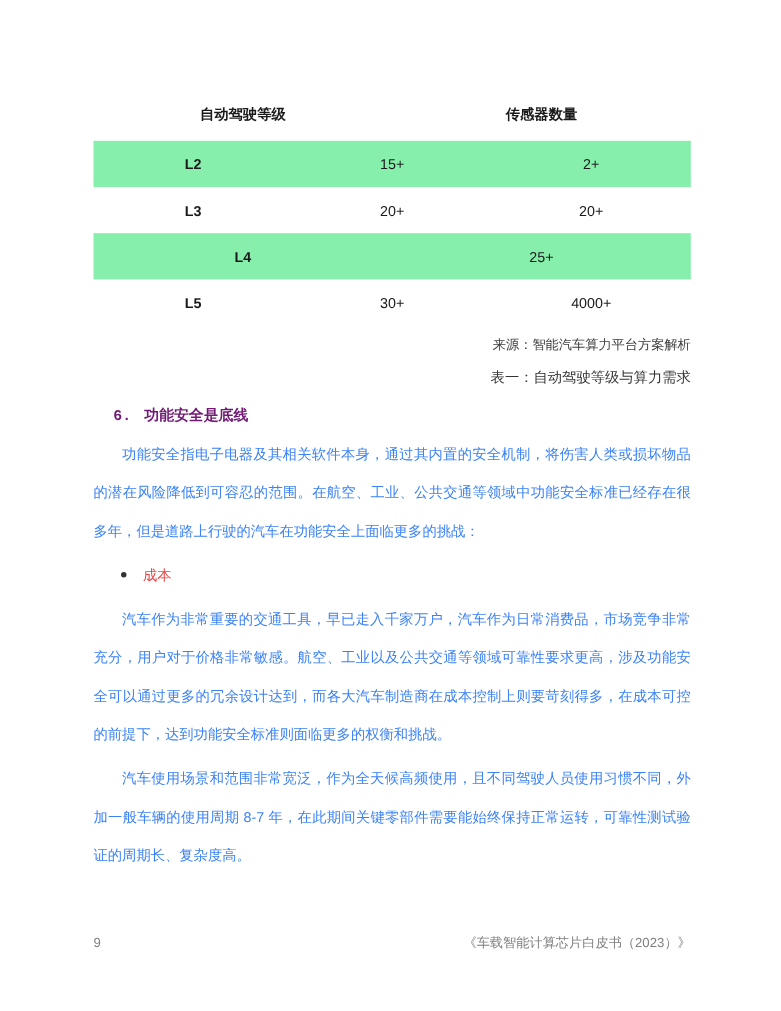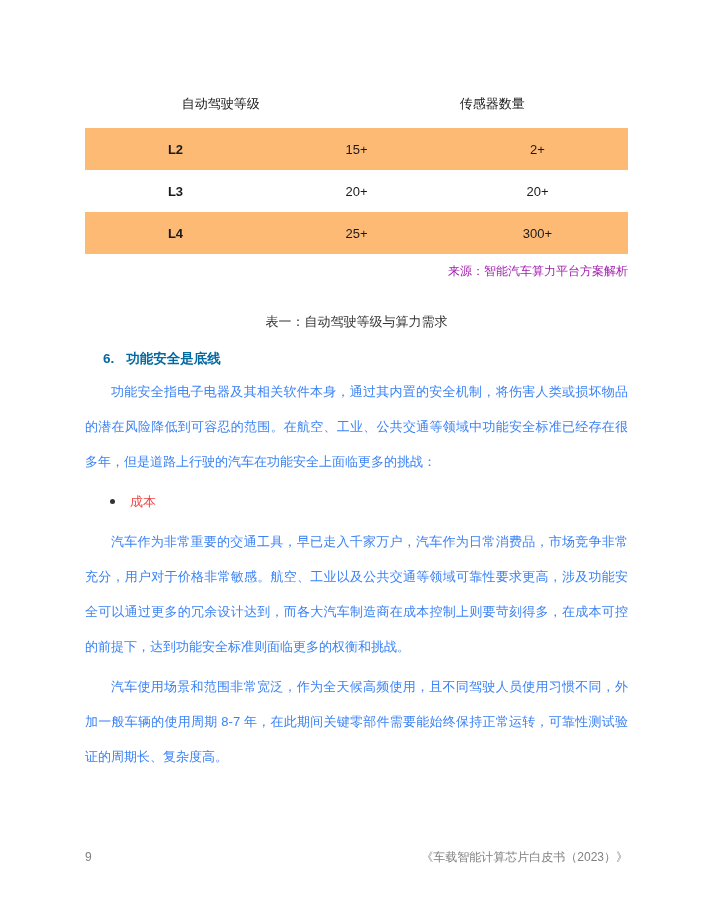--- a/index.html
+++ b/index.html
@@ -23,52 +23,53 @@
   .dtable {
     margin-top: 80px;
     width: 100%;
   }
   .trow {
     display: flex;
     align-items: center;
   }
   .trow.header { height: 48px; }
   .trow.data { height: 42px; }
-  .trow.alt { background: #fdba74; }
+  .trow.alt { background: #86efac; }
   .tcell {
     flex: 1;
     text-align: center;
     font-size: 13px;
     color: #1a1a1a;
   }
-  .trow.header .tcell { font-weight: normal; }
+  .trow.header .tcell { font-weight: bold; }
   .trow.data .tcell:first-child { font-weight: bold; }
   
   .source {
     margin-top: 8px;
     text-align: right;
     font-size: 12px;
-    color: #a21caf;
+    color: #404040;
     line-height: 18px;
   }
   .caption {
-    margin-top: 32px;
-    text-align: center;
+    margin-top: 11px;
+    text-align: right;
     font-size: 13px;
     color: #333333;
     line-height: 20px;
   }
   
   .heading {
     margin-top: 17px;
     padding-left: 18px;
     font-size: 13.5px;
     font-weight: bold;
-    color: #0369a1;
+    color: #701a75;
     line-height: 20px;
+    font-family: Liberation Mono, monospace;
   }
   .heading .h-num { margin-right: 12px; }
   .para {
     font-size: 13px;
     line-height: 35px;
     text-align: justify;
     text-indent: 2em;
     color: #3b82f6;
     margin-top: 5px;
   }
@@ -119,21 +120,25 @@
         <div class="tcell">2+</div>
       </div>
       <div class="trow data">
         <div class="tcell">L3</div>
         <div class="tcell">20+</div>
         <div class="tcell">20+</div>
       </div>
       <div class="trow data alt">
         <div class="tcell">L4</div>
         <div class="tcell">25+</div>
-        <div class="tcell">300+</div>
+      </div>
+      <div class="trow data">
+        <div class="tcell">L5</div>
+        <div class="tcell">30+</div>
+        <div class="tcell">4000+</div>
       </div>
     </div>
 
     <div class="source">来源：智能汽车算力平台方案解析</div>
 
     <div class="caption">表一：自动驾驶等级与算力需求</div>
 
     <div class="heading">
       <span class="h-num">6.</span><span>功能安全是底线</span>
     </div>

